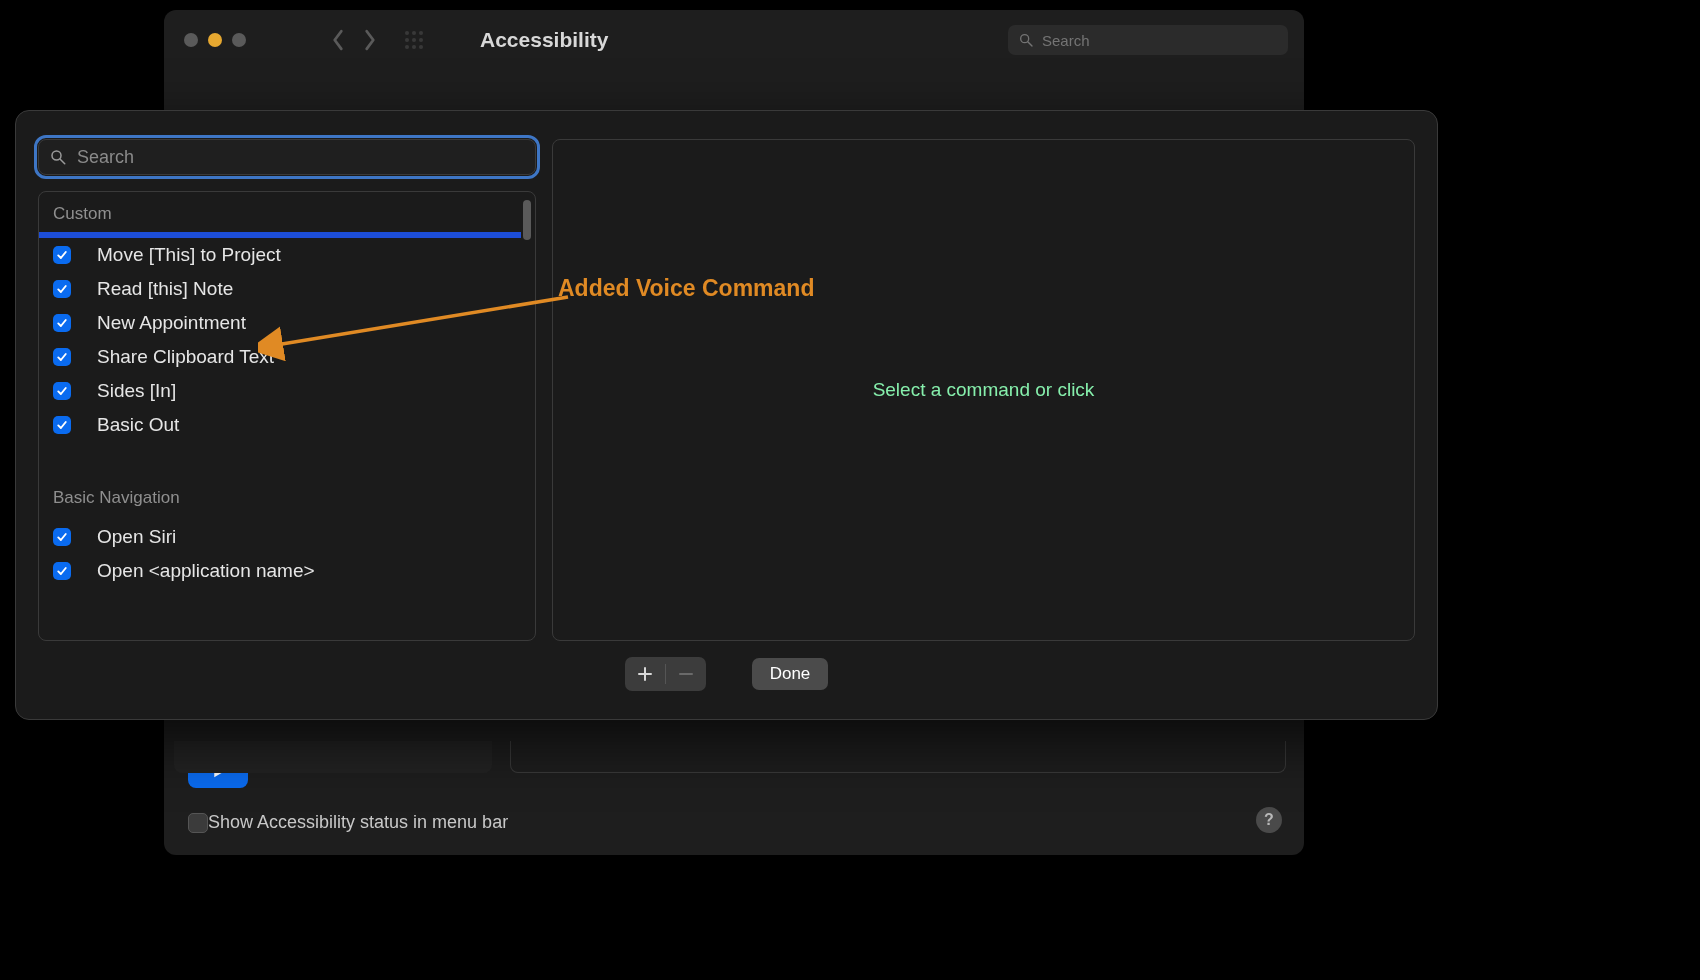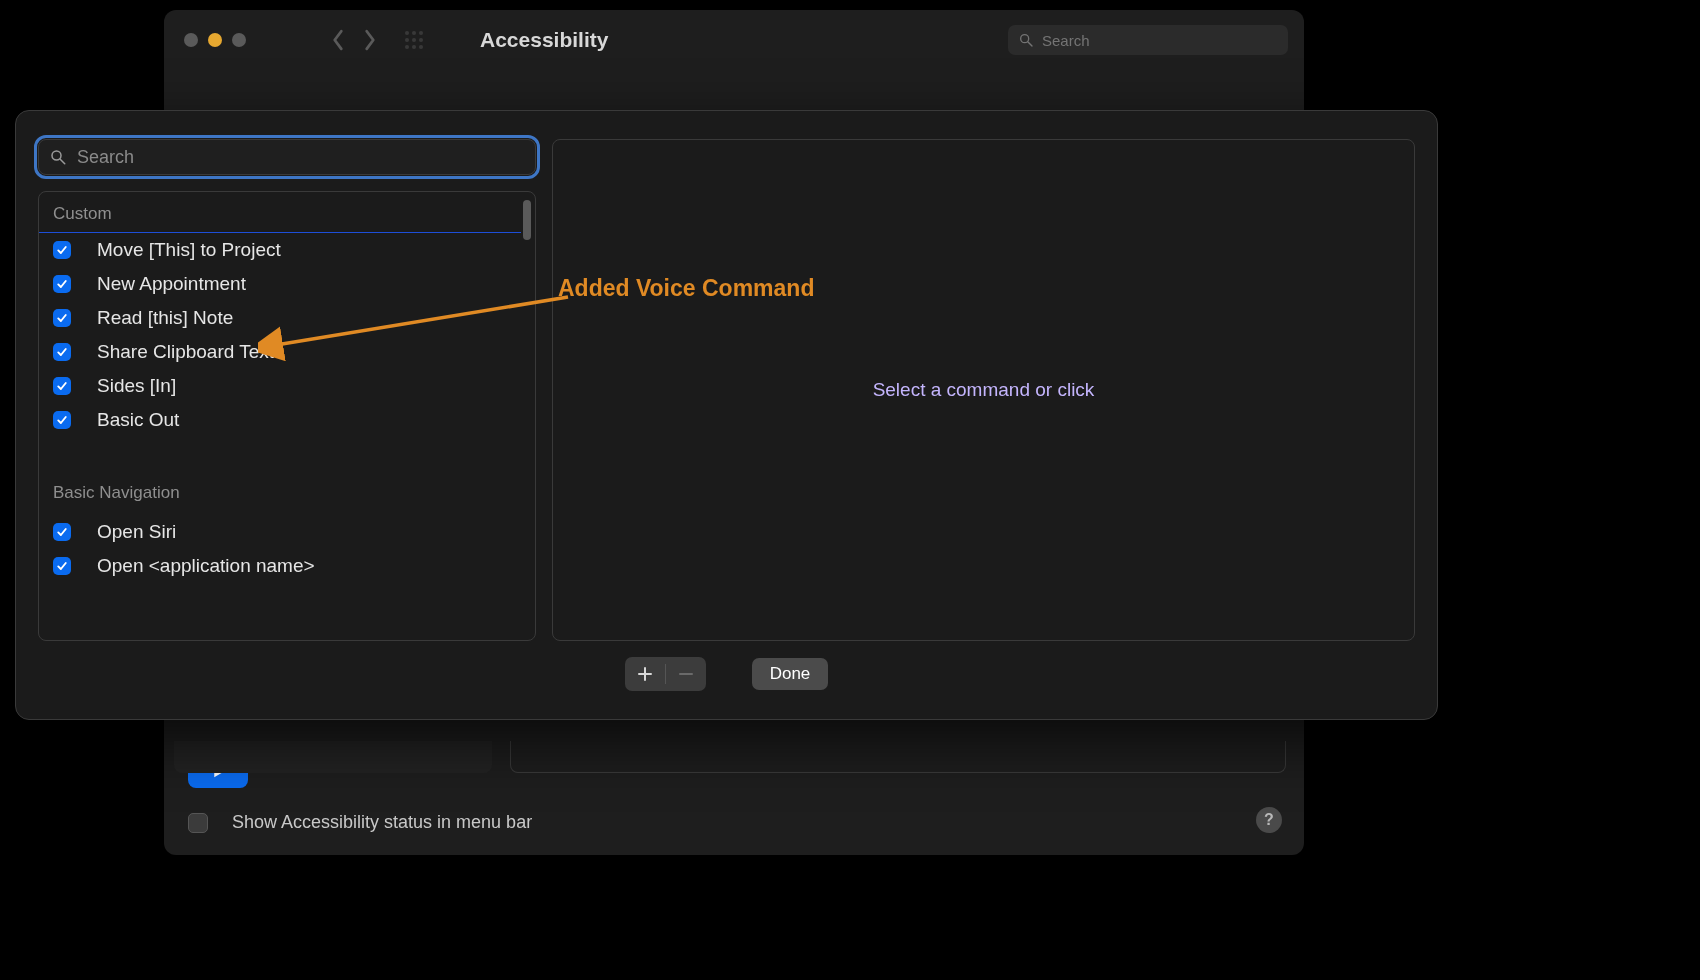--- a/index.html
+++ b/index.html
@@ -56,21 +56,21 @@
       position: absolute; left: 0; bottom: 0; width: 100%;
       padding: 16px 24px 22px;
     }
     .voiceover-row {
       display: flex; align-items: center; gap: 14px; margin-bottom: 24px;
     }
     .voiceover-toggle {
       width: 60px; height: 32px; background: #0a6bf0; border-radius: 8px;
       display: flex; align-items: center; justify-content: center;
     }
-    .menubar-row { display: flex; align-items: center; gap: 24px; }
+    .menubar-row { display: flex; align-items: center; gap: 0; }
     .chk-empty {
       width: 20px; height: 20px; border-radius: 5px; background: #3b3b3b;
       border: 1px solid #555;
     }
     .menubar-row span { font-size: 18px; color: #c8c8c8; }
     .help-btn {
       position: absolute; right: 22px; bottom: 22px;
       width: 26px; height: 26px; border-radius: 50%;
       background: #4a4a4a; color: #b8b8b8; font-weight: 600;
       display: flex; align-items: center; justify-content: center;
@@ -140,21 +140,21 @@
       overflow: hidden;
       padding: 0 0 6px;
     }
     .scroll-thumb {
       position: absolute; right: 4px; top: 8px;
       width: 8px; height: 40px; background: #5a5a5a; border-radius: 4px;
     }
     .section-title {
       padding: 12px 14px 8px;
       font-size: 17px; color: #8f8f8f; font-weight: 500;
-      border-bottom: 1px solid #1d4ed8;
+      border-bottom: 6px solid #1d4ed8;
     }
     .section-title.no-border { border-bottom: none; }
     .cmd-item {
       display: flex; align-items: center; gap: 26px;
       padding: 6px 14px;
     }
     .chk {
       width: 18px; height: 18px; border-radius: 5px;
       background: #0a6bf0; flex: none;
       display: flex; align-items: center; justify-content: center;
@@ -164,21 +164,21 @@
 
     
     .right-col {
       flex: 1;
       border: 1px solid #3a3a3a;
       border-radius: 8px;
       position: relative;
       display: flex; align-items: center; justify-content: center;
     }
     .placeholder {
-      text-align: center; color: #c4b5fd; font-size: 19px; line-height: 1.5;
+      text-align: center; color: #86efac; font-size: 19px; line-height: 1.5;
     }
 
     
     .annotation {
       position: absolute;
       left: 542px; top: 164px;
       display: flex; align-items: center;
       color: #e08a24;
       font-size: 23px; font-weight: 700;
       pointer-events: none;
@@ -299,29 +299,29 @@
                 </svg>
               </div>
               <span class="label">Move [This] to Project</span>
             </div>
             <div class="cmd-item">
               <div class="chk">
                 <svg viewBox="0 0 16 16">
                   <path d="M3 8.5 L6.5 12 L13 4" stroke="currentColor" stroke-width="2.5" fill="none" stroke-linecap="round" stroke-linejoin="round"></path>
                 </svg>
               </div>
+              <span class="label">Read [this] Note</span>
+            </div>
+            <div class="cmd-item">
+              <div class="chk">
+                <svg viewBox="0 0 16 16">
+                  <path d="M3 8.5 L6.5 12 L13 4" stroke="currentColor" stroke-width="2.5" fill="none" stroke-linecap="round" stroke-linejoin="round"></path>
+                </svg>
+              </div>
               <span class="label">New Appointment</span>
-            </div>
-            <div class="cmd-item">
-              <div class="chk">
-                <svg viewBox="0 0 16 16">
-                  <path d="M3 8.5 L6.5 12 L13 4" stroke="currentColor" stroke-width="2.5" fill="none" stroke-linecap="round" stroke-linejoin="round"></path>
-                </svg>
-              </div>
-              <span class="label">Read [this] Note</span>
             </div>
             <div class="cmd-item">
               <div class="chk">
                 <svg viewBox="0 0 16 16">
                   <path d="M3 8.5 L6.5 12 L13 4" stroke="currentColor" stroke-width="2.5" fill="none" stroke-linecap="round" stroke-linejoin="round"></path>
                 </svg>
               </div>
               <span class="label">Share Clipboard Text</span>
             </div>
             <div class="cmd-item">

